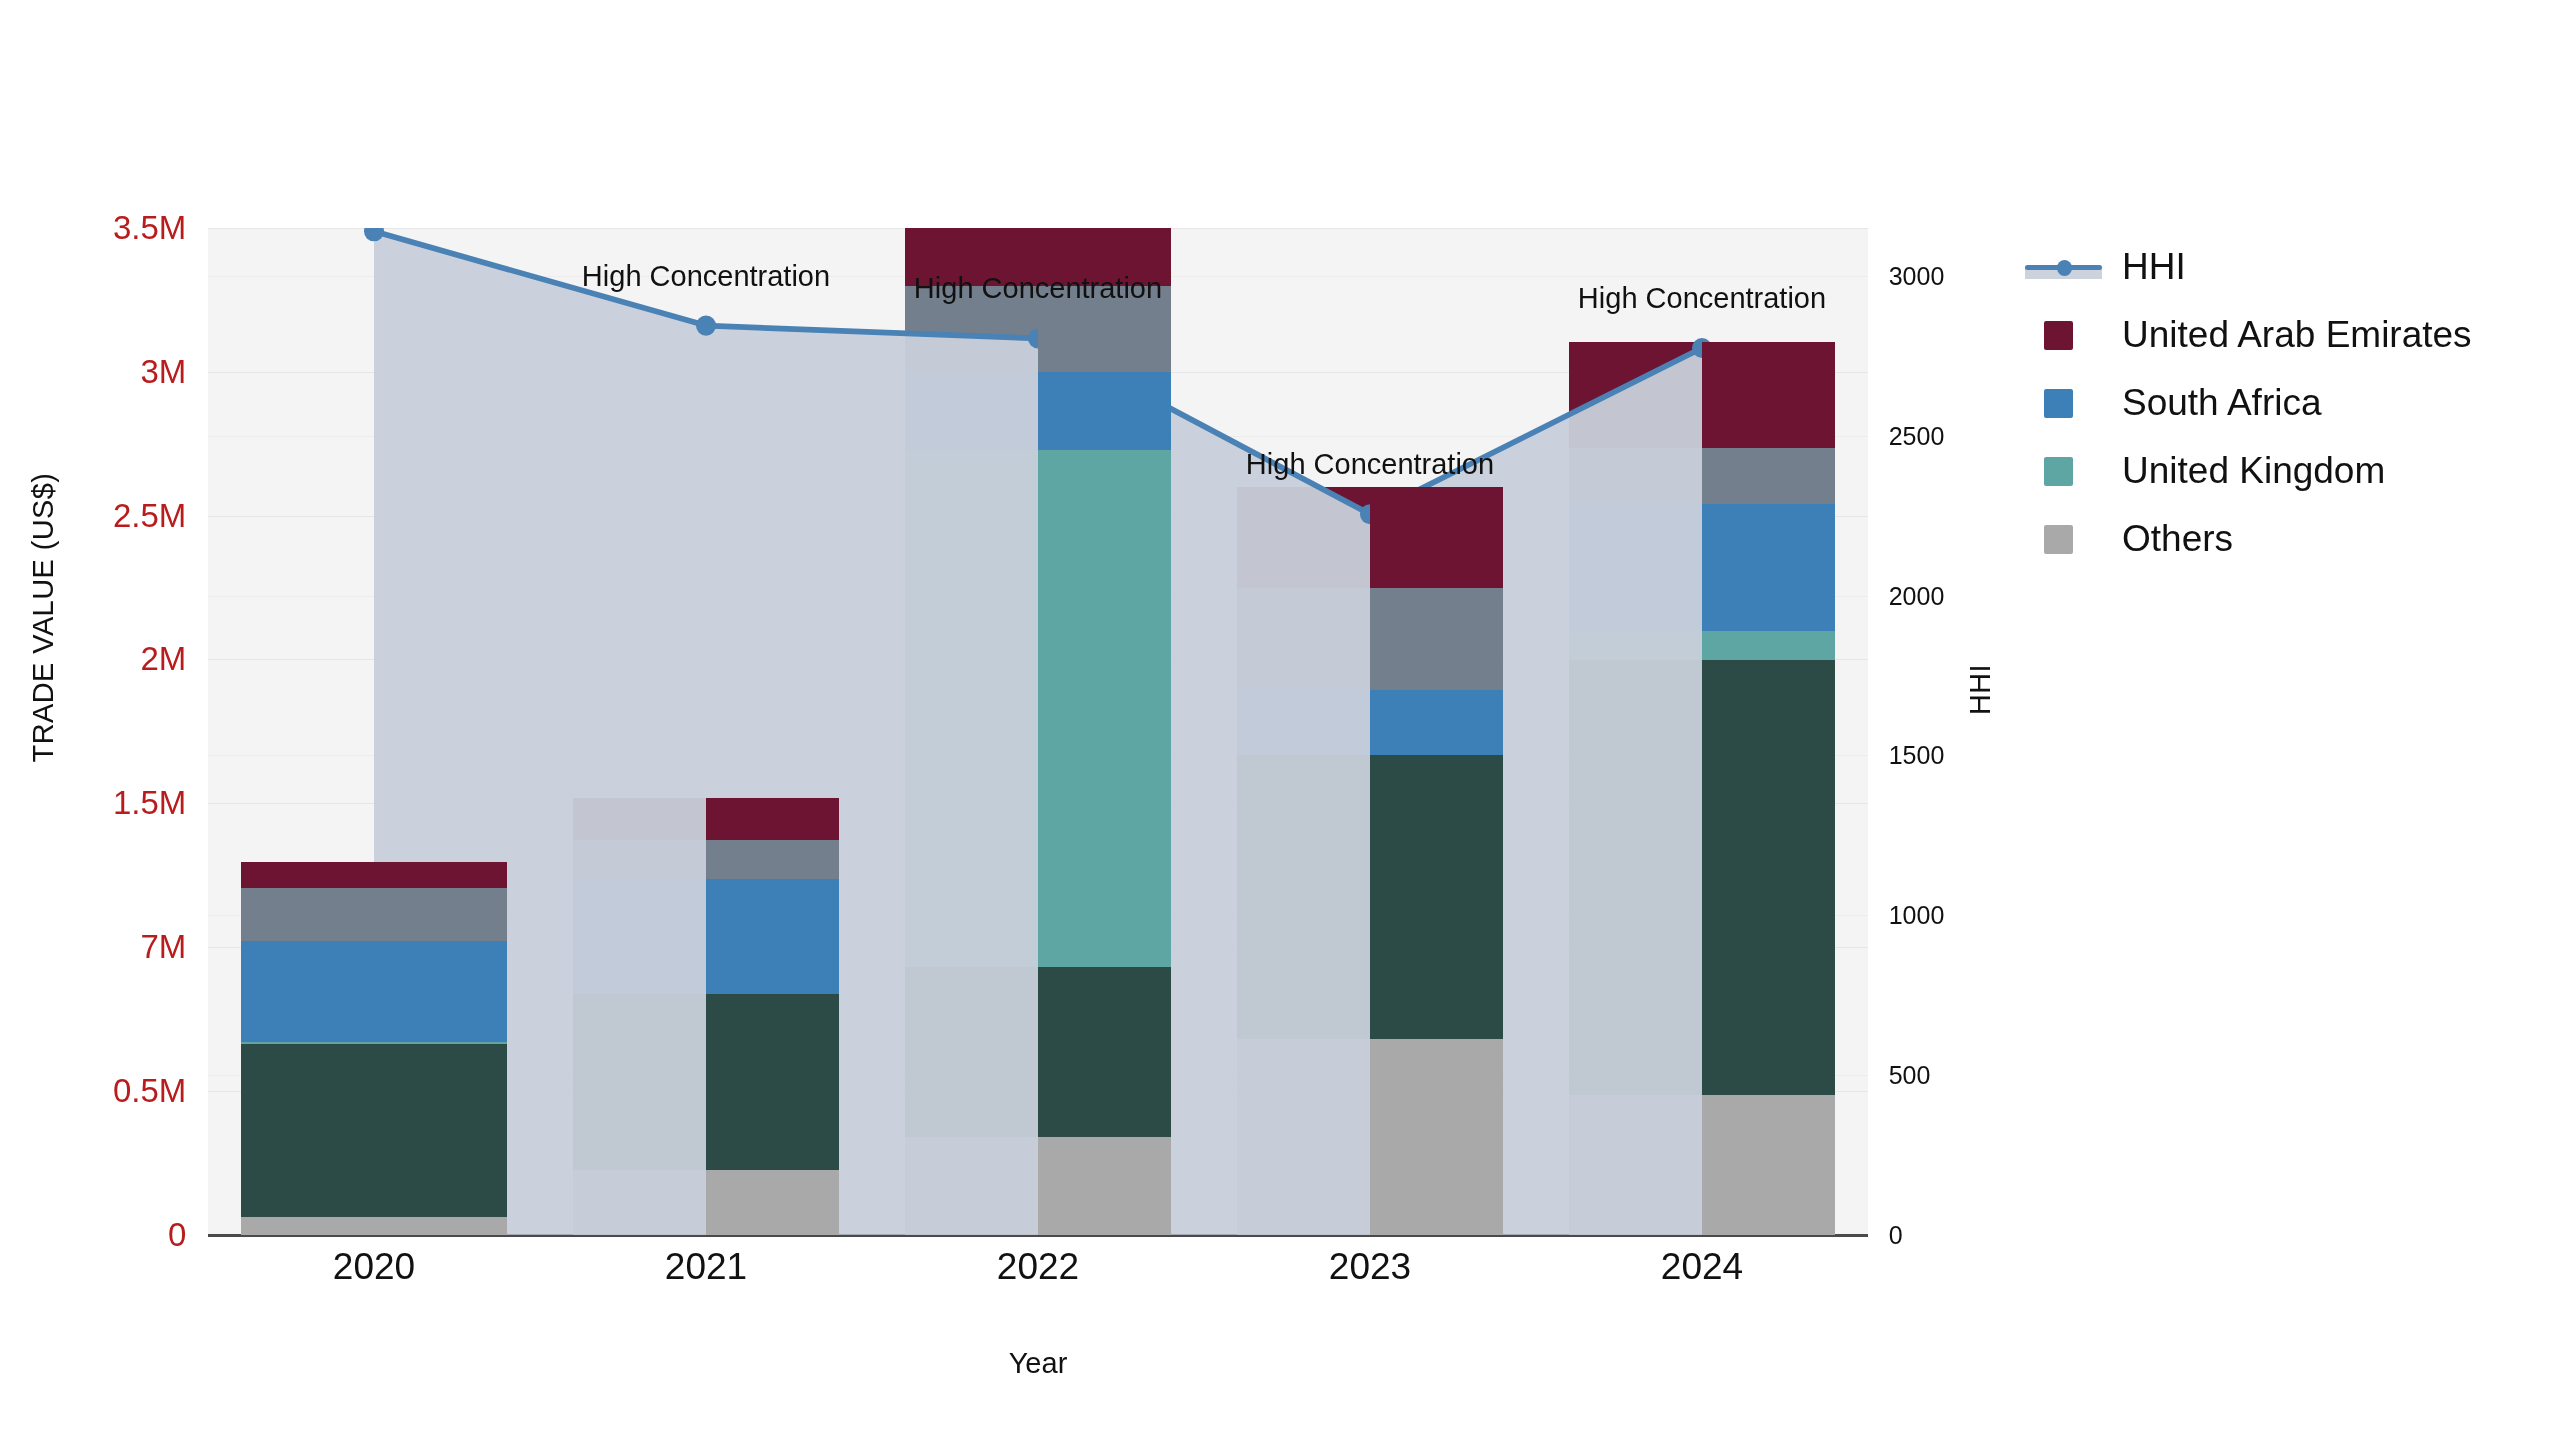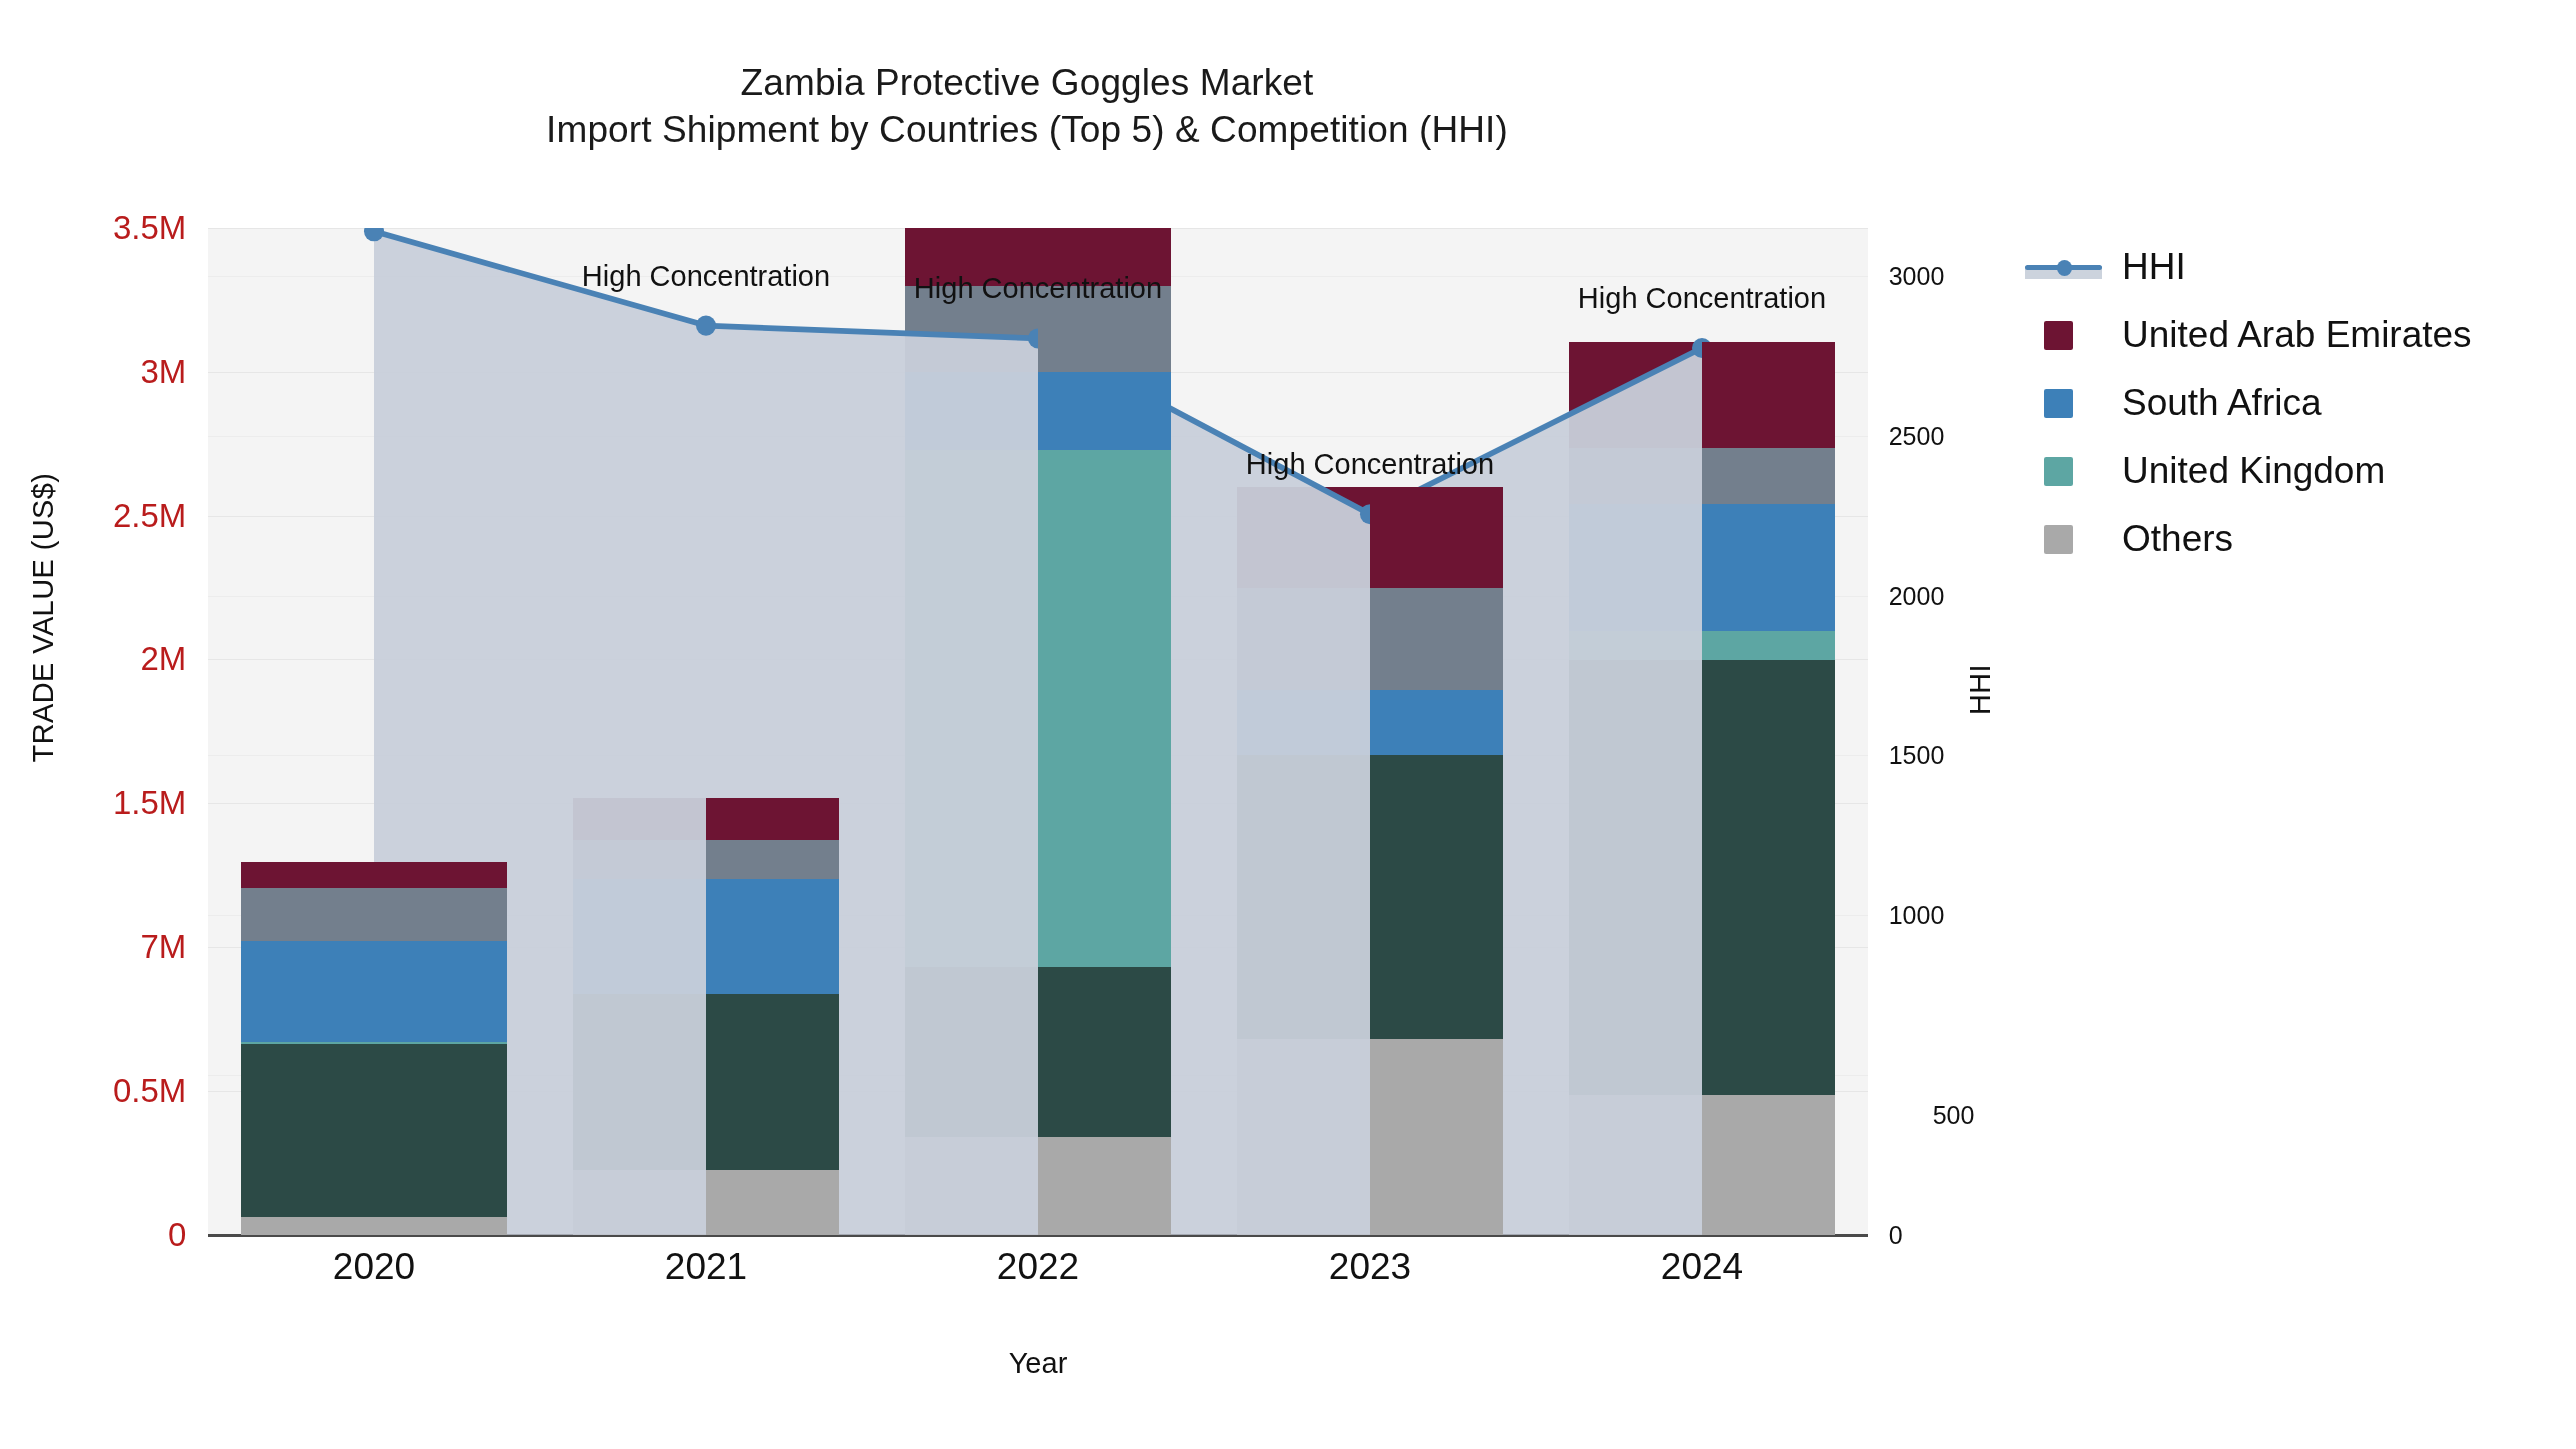--- a/index.html
+++ b/index.html
@@ -98,24 +98,20 @@
   .legend-dot{
     position:absolute;left:31.5px;top:13px;width:15.7px;height:15.7px;border-radius:50%;background:#4a82b5;
   }
   .legend-label{font-size:37px;color:#111;white-space:nowrap;}
 </style>
 </head>
 <body>
 
 <div id="figure">
 
-  <div id="title-block">
-    <div class="tline">Zambia Protective Goggles Market</div>
-    <div class="tline">Import Shipment by Countries (Top 5) &amp; Competition (HHI)</div>
-  </div>
 
   <div id="plot-area">
     <div id="plot-inner">
         <div class="grid-l" style="top: 863px;"></div>
         <div class="grid-l" style="top: 719px;"></div>
         <div class="grid-l" style="top: 575px;"></div>
         <div class="grid-l" style="top: 431px;"></div>
         <div class="grid-l" style="top: 288px;"></div>
         <div class="grid-l" style="top: 144px;"></div>
         <div class="grid-l" style="top: 0px;"></div>
@@ -224,21 +220,21 @@
       <div class="tick" style="top: 575px;">1.5M</div>
       <div class="tick" style="top: 431px;">2M</div>
       <div class="tick" style="top: 288px;">2.5M</div>
       <div class="tick" style="top: 144px;">3M</div>
       <div class="tick" style="top: 0px;">3.5M</div>
     </div>
   <div id="ylabel-left">TRADE VALUE (US$)</div>
 
   <div id="axis-right-labels">
       <div class="tick" style="top: 1007px;">0</div>
-      <div class="tick" style="top: 887px; margin-left: 44px;">500</div>
+      <div class="tick" style="top: 847px;">500</div>
       <div class="tick" style="top: 687px;">1000</div>
       <div class="tick" style="top: 527px;">1500</div>
       <div class="tick" style="top: 368px;">2000</div>
       <div class="tick" style="top: 208px;">2500</div>
       <div class="tick" style="top: 48px;">3000</div>
     </div>
   <div id="ylabel-right">HHI</div>
 
   <div id="xaxis-line"></div>
   <div id="xticks">

